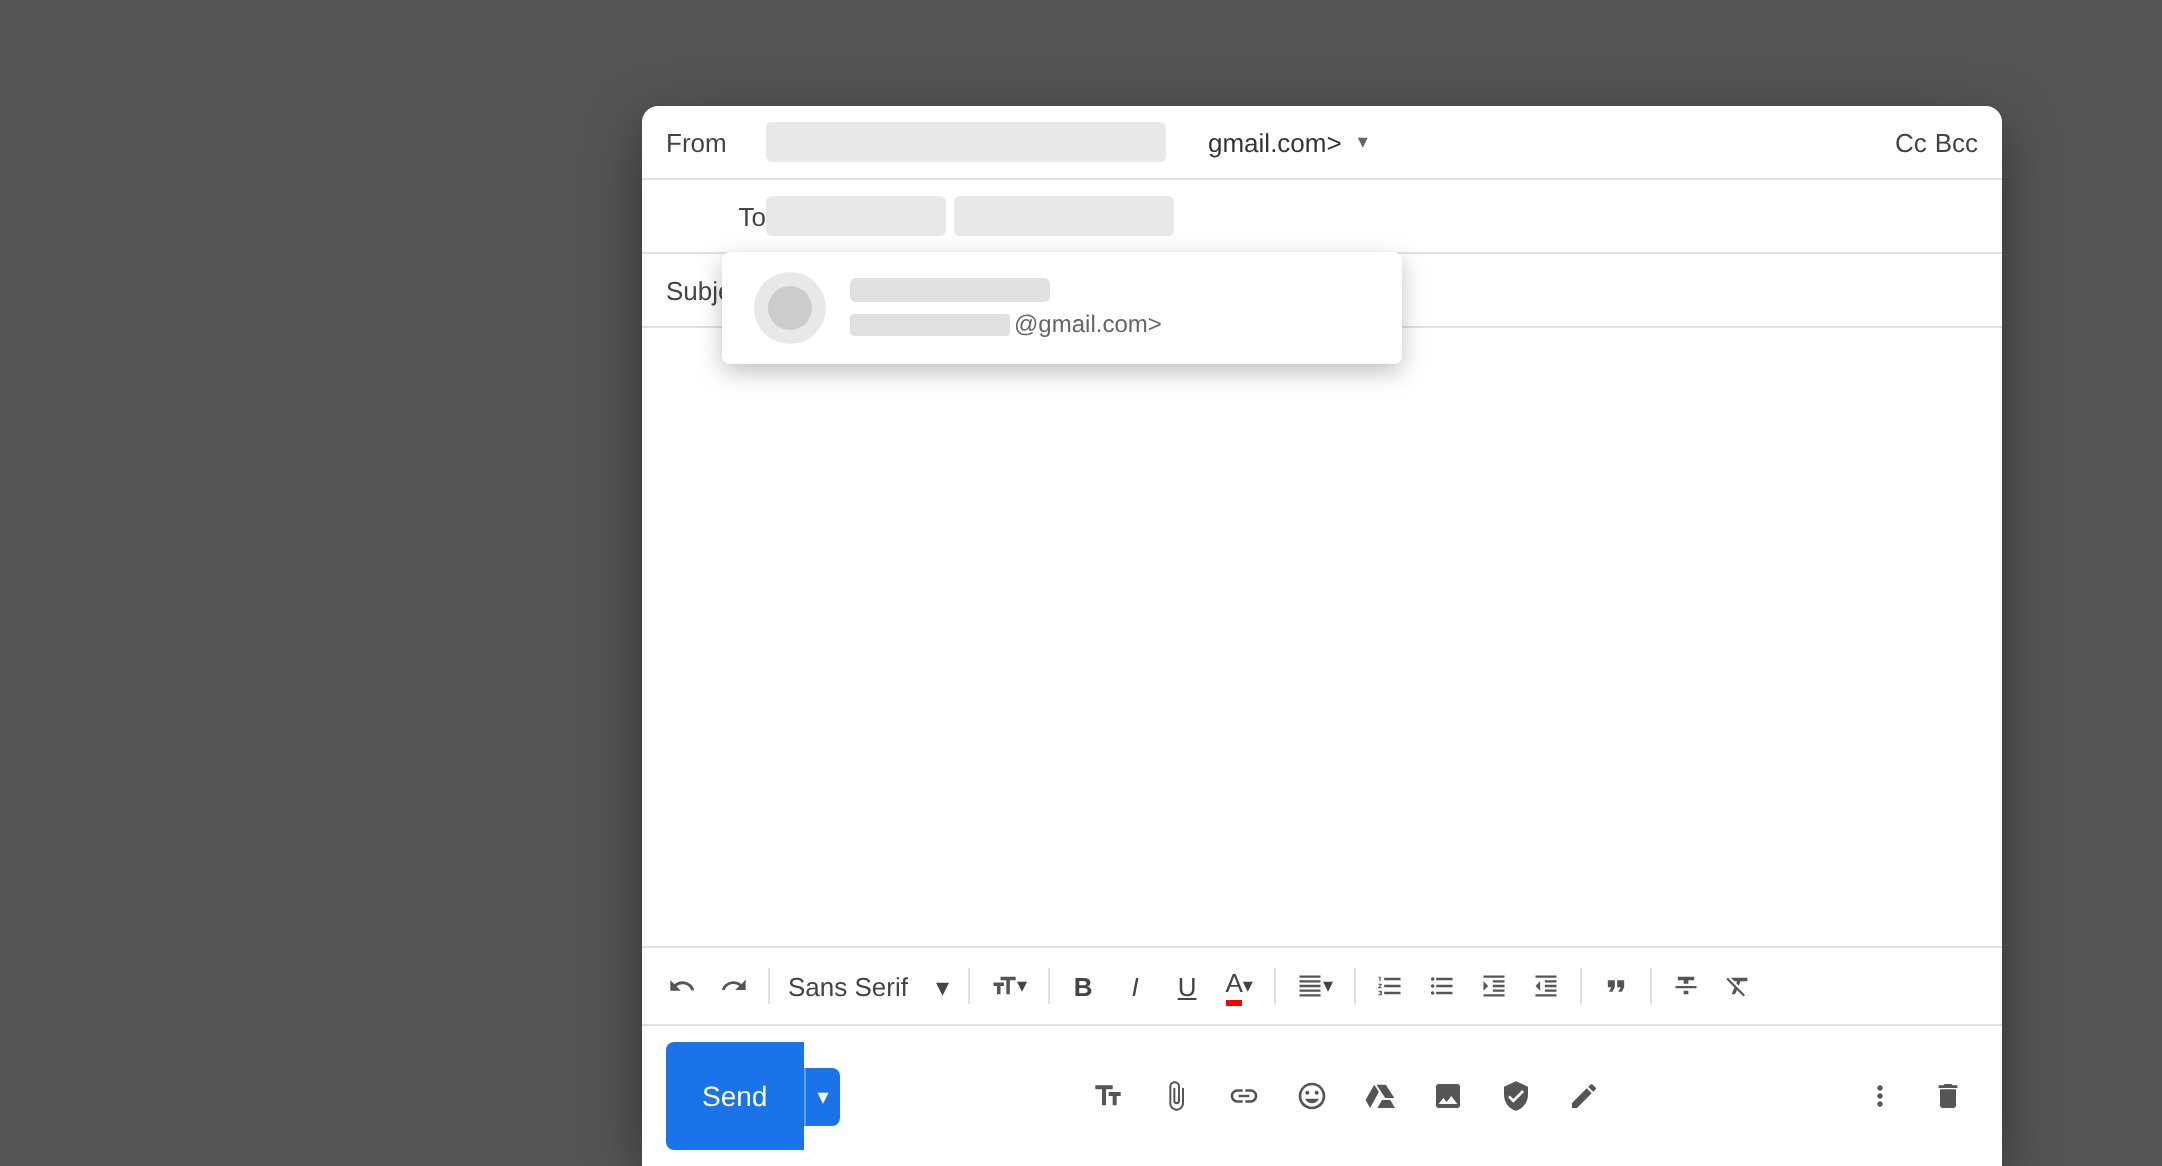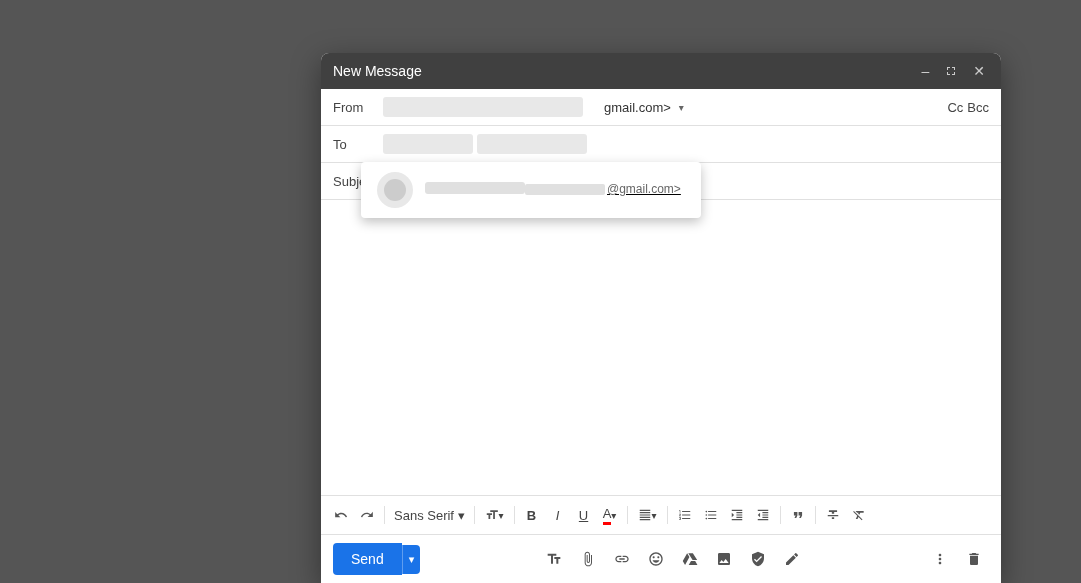--- a/index.html
+++ b/index.html
@@ -178,22 +178,21 @@
       border-radius: 50%;
       background: #e8e8e8;
       display: flex;
       align-items: center;
       justify-content: center;
       flex-shrink: 0;
     }
 
     .dropdown-info {
       display: flex;
-      flex-direction: row;
-      text-decoration: underline;
+      flex-direction: column;
     }
 
     .dropdown-name-bar {
       background: #e0e0e0;
       border-radius: 3px;
       height: 12px;
       margin-bottom: 4px;
     }
 
     .dropdown-email {
@@ -244,21 +243,21 @@
     .font-select {
       background: none;
       border: none;
       font-size: 13px;
       color: #444;
       cursor: pointer;
       padding: 2px 4px;
       border-radius: 3px;
       display: flex;
       align-items: center;
-      gap: 4px;
+      gap: 14px;
     }
 
     
     .compose-actions {
       border-top: 1px solid #e0e0e0;
       padding: 8px 12px;
       display: flex;
       align-items: center;
       justify-content: space-between;
     }
@@ -266,21 +265,21 @@
     .send-group {
       display: flex;
       align-items: center;
     }
 
     .send-btn {
       background: #1a73e8;
       color: #fff;
       border: none;
       border-radius: 4px 0 0 4px;
-      padding: 8px 18px;
+      padding: 19px 18px;
       font-size: 14px;
       font-weight: 500;
       cursor: pointer;
     }
 
     .send-dropdown-btn {
       background: #1a73e8;
       color: #fff;
       border: none;
       border-left: 1px solid rgba(255,255,255,0.3);
@@ -320,50 +319,38 @@
     .bold { font-weight: bold; }
     .italic { font-style: italic; }
     .underline-btn { text-decoration: underline; }
     .strikethrough { text-decoration: line-through; }
   </style>
 </head>
 <body>
 
 <div class="compose-window">
 
-  <div class="compose-header">
-    <span class="compose-header-title">New Message</span>
-    <div class="compose-header-controls">
-      <button class="header-btn">–</button>
-      <button class="header-btn">
-        <svg width="12" height="12" viewBox="0 0 12 12" fill="currentColor">
-          <path d="M2 2h3v1H3v2H2V2zm5 0h3v3h-1V3H7V2zM2 7h1v2h2v1H2V7zm7 2H7v1h3V7h-1v2z"></path>
-        </svg>
-      </button>
-      <button class="header-btn">✕</button>
-    </div>
-  </div>
 
   <div class="compose-fields">
 
     <div class="field-row">
       <span class="field-label">From</span>
       <div class="from-value">
         <span class="from-text"></span>
         <span class="from-gmail">gmail.com&gt;</span>
         <span class="dropdown-arrow">▾</span>
       </div>
       <div style="flex:1"></div>
       <div class="cc-bcc-links">
         <span class="cc-bcc-link">Cc</span>
         <span class="cc-bcc-link">Bcc</span>
       </div>
     </div>
 
-    <div class="field-row" style="overflow: visible;">
+    <div class="field-row" style="overflow: visible; text-align: right;">
       <span class="field-label">To</span>
       <div class="to-chips">
         <span class="chip-placeholder" style="width:90px;"></span>
         <span class="chip-placeholder" style="width:110px;"></span>
       </div>
 
       <div class="autocomplete-dropdown">
         <div class="dropdown-item">
           <div class="dropdown-avatar">
             <div style="width:22px;height:22px;border-radius:50%;background:#ccc;"></div>

